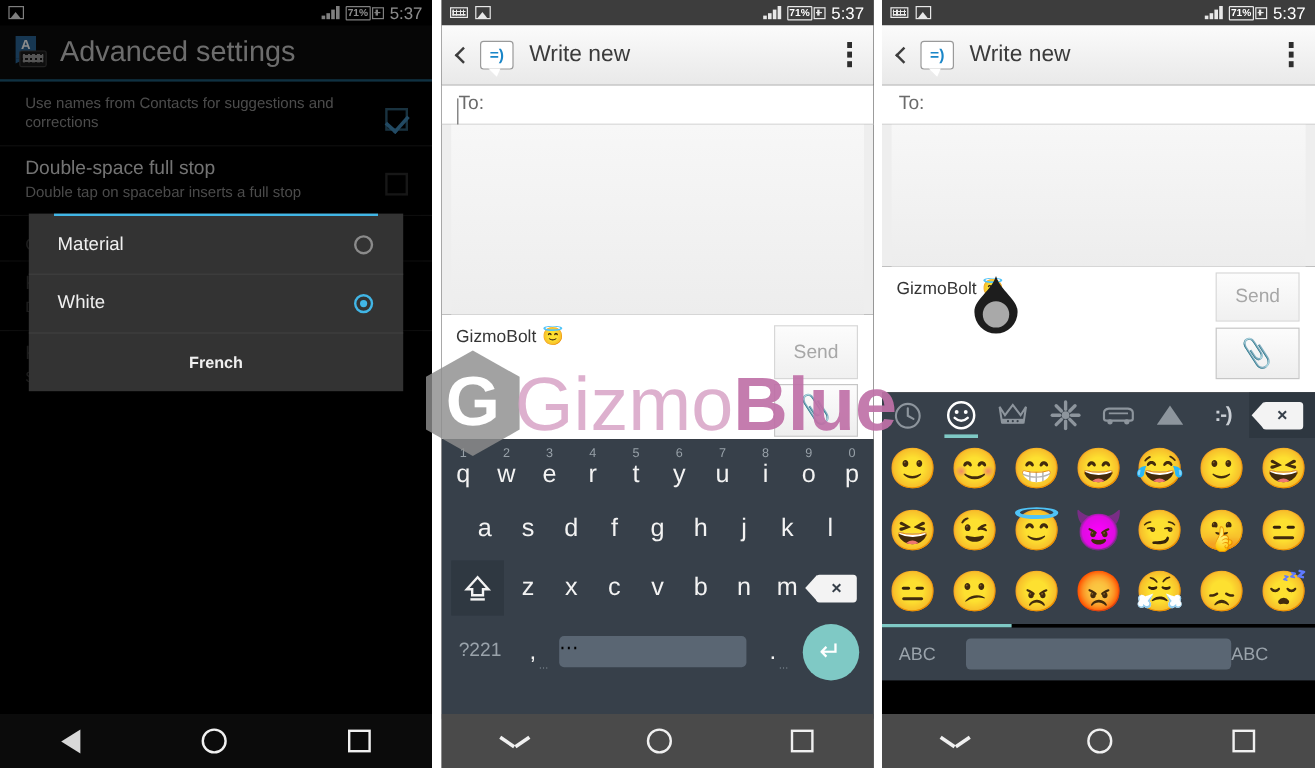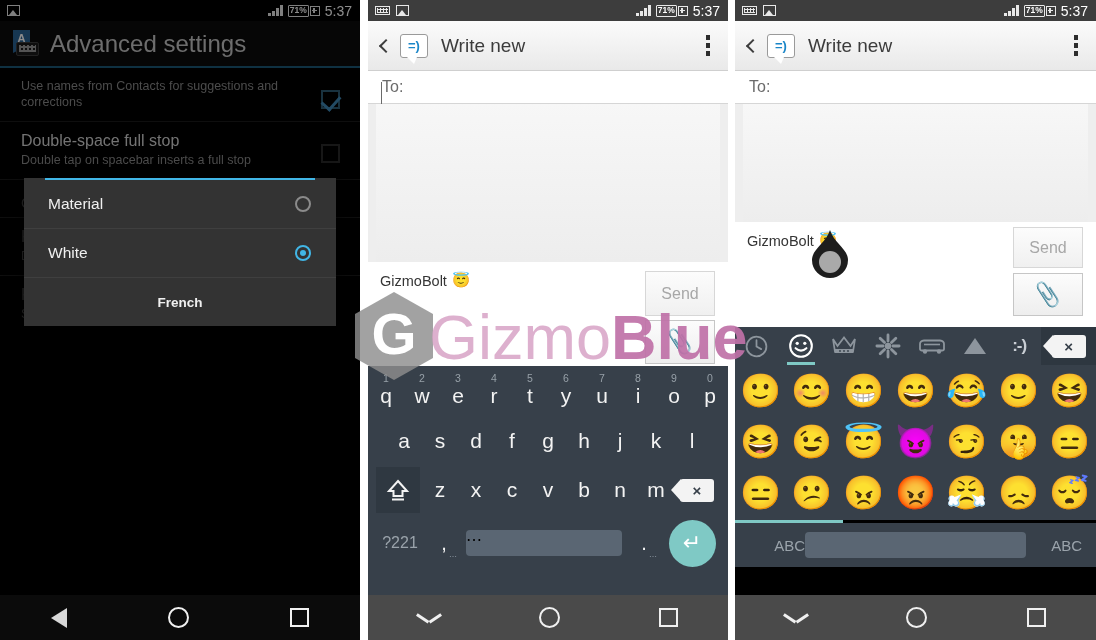--- a/index.html
+++ b/index.html
@@ -156,21 +156,21 @@
   
   .emoji-tabs{ background:#37404a; height:38px; display:flex; align-items:center; position:relative;}
   .etab{ flex:1; display:flex; align-items:center; justify-content:center; height:100%; position:relative;}
   .etab.active:after{ content:""; position:absolute; bottom:0; left:18%; right:18%; height:3px; background:#7fc9c5;}
   .etab svg{ display:block; }
   .etab .txt{ color:#c9ced4; font-size:17px; font-weight:bold; letter-spacing:-1px;}
   .del-key{ width:55px; height:38px; background:#2e3740; display:flex; align-items:center; justify-content:center;}
   .emoji-grid{ background:#37404a; display:grid; grid-template-columns:repeat(7,1fr); align-content:start; }
   .emoji-cell{ display:flex; align-items:center; justify-content:center; }
   .emoji-bottom{ background:#37404a; height:44px; display:flex; align-items:center; padding:0 14px; }
-  .abc{ color:#9aa3ab; font-size:15px; width:56px; text-align:right;}
+  .abc{ color:#9aa3ab; font-size:15px; width:56px; text-align:left;}
   .emoji-space{ flex:1; height:26px; background:#5a6673; border-radius:4px; }
   .tealbar{ height:3px; background:#7fc9c5; width:30%; }
 
   
   .watermark{ position:absolute; left:351px; top:288px; width:430px; height:95px; pointer-events:none; }
   .wm-hex{ position:absolute; left:0; top:2px; width:86px; height:92px; }
   .wm-text{ position:absolute; left:78px; top:6px; font-size:63px; line-height:86px; white-space:nowrap;
             font-family:"Liberation Sans", sans-serif;}
   .wm-text .light{ color:#d8a3c6; font-weight:300; opacity:.85;}
   .wm-text .bold { color:#c071a8; font-weight:bold; opacity:.92;}

